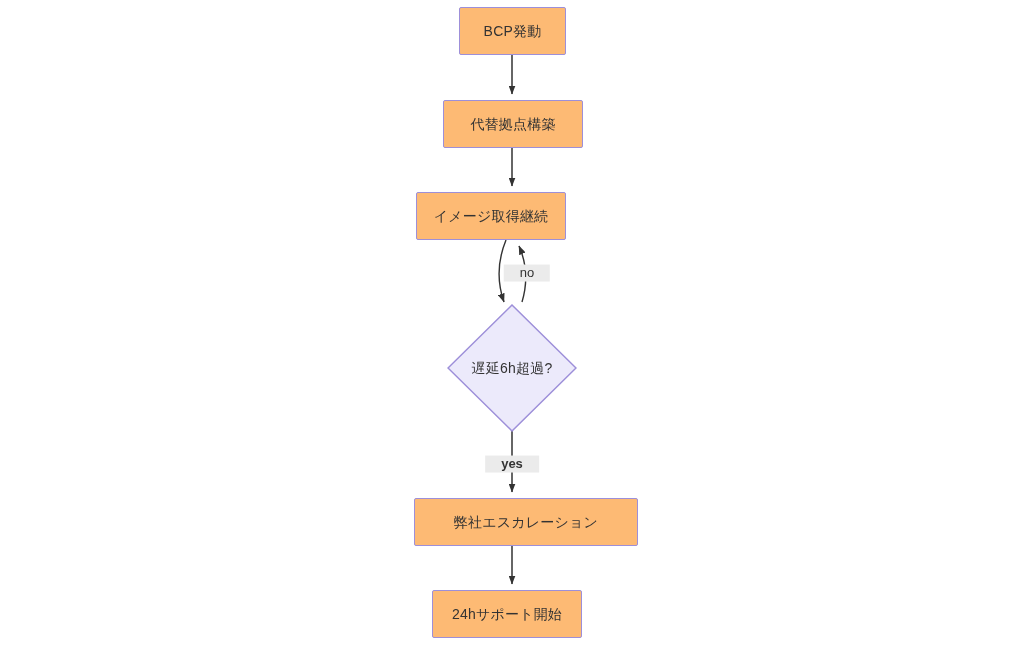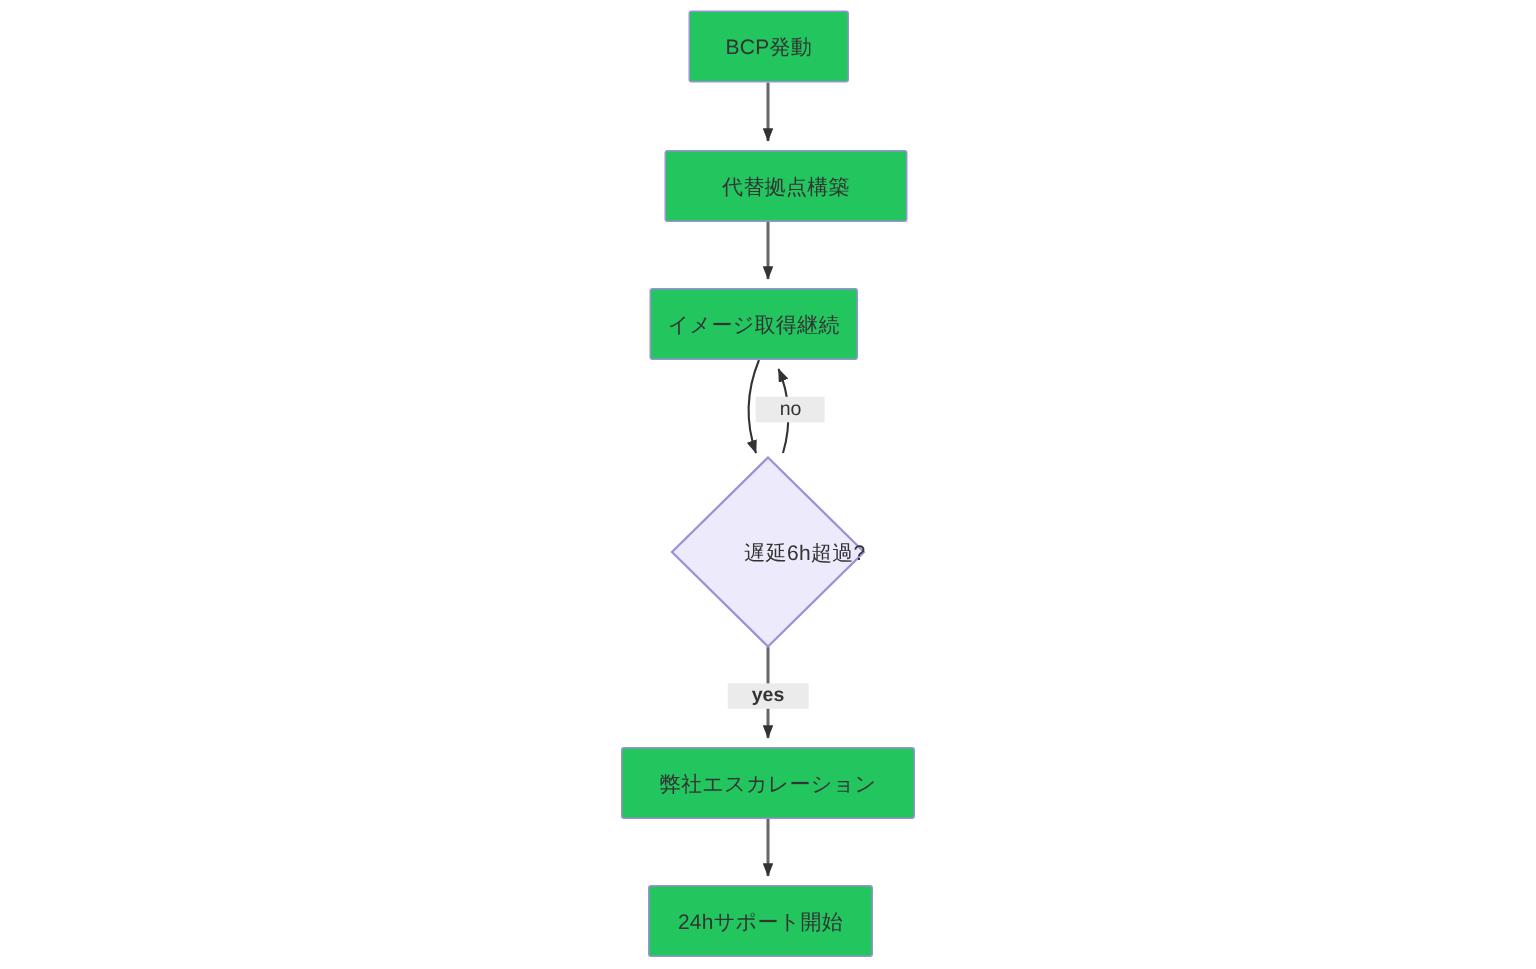--- a/index.html
+++ b/index.html
@@ -17,21 +17,21 @@
   #flow-canvas {
     position: absolute;
     left: 0;
     top: 0;
     width: 1024px;
     height: 646px;
   }
   .node {
     position: absolute;
     box-sizing: border-box;
-    background: #22c55e;
+    background: #fdba74;
     border: 1px solid #9D8FD9;
     border-radius: 2px;
     display: flex;
     align-items: center;
     justify-content: center;
     color: #333333;
     font-size: 14px;
     line-height: 1;
     letter-spacing: 0.2px;
     white-space: nowrap;
@@ -89,36 +89,36 @@
 
   <line x1="512" y1="431" x2="512" y2="492" stroke="#666666" stroke-width="2" marker-end="url(#arrowhead)"></line>
 
   <line x1="512" y1="546" x2="512" y2="584" stroke="#666666" stroke-width="2" marker-end="url(#arrowhead)"></line>
 </svg>
 
 <div class="node" style="left:459px; top:7px; width:107px; height:48px;">
   <span>BCP発動</span>
 </div>
 
-<div class="node" style="left:443px; top:100px; width:162px; height:48px;">
+<div class="node" style="left:443px; top:100px; width:140px; height:48px;">
   <span>代替拠点構築</span>
 </div>
 
-<div class="node" style="left:433px; top:192px; width:139px; height:48px;">
+<div class="node" style="left:416px; top:192px; width:150px; height:48px;">
   <span>イメージ取得継続</span>
 </div>
 
-<div class="diamond-wrap" style="left:447px; top:304px; width:130px; height:128px;justify-content:flex-end;">
+<div class="diamond-wrap" style="left:447px; top:304px; width:130px; height:128px;">
   <svg class="diamond-shape" viewBox="0 0 130 128" preserveAspectRatio="none">
     <polygon points="65,1 129,64 65,127 1,64" fill="#ECEAFB" stroke="#9D8FD9" stroke-width="1.5"></polygon>
   </svg>
   <span class="diamond-label">遅延6h超過?</span>
 </div>
 
-<div class="node" style="left:414px; top:498px; width:196px; height:48px;">
+<div class="node" style="left:414px; top:498px; width:224px; height:48px;">
   <span>弊社エスカレーション</span>
 </div>
 
 <div class="node" style="left:432px; top:590px; width:150px; height:48px;">
   <span>24hサポート開始</span>
 </div>
 
 <div class="edge-label" style="left:527px; top:273px;">no</div>
 
 <div class="edge-label" style="left:512px; top:464px;font-weight:bold;">yes</div>

